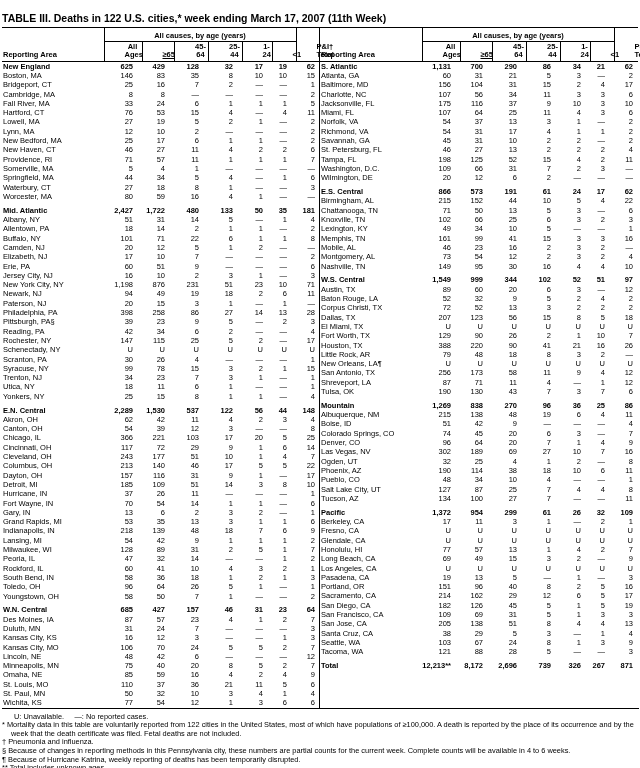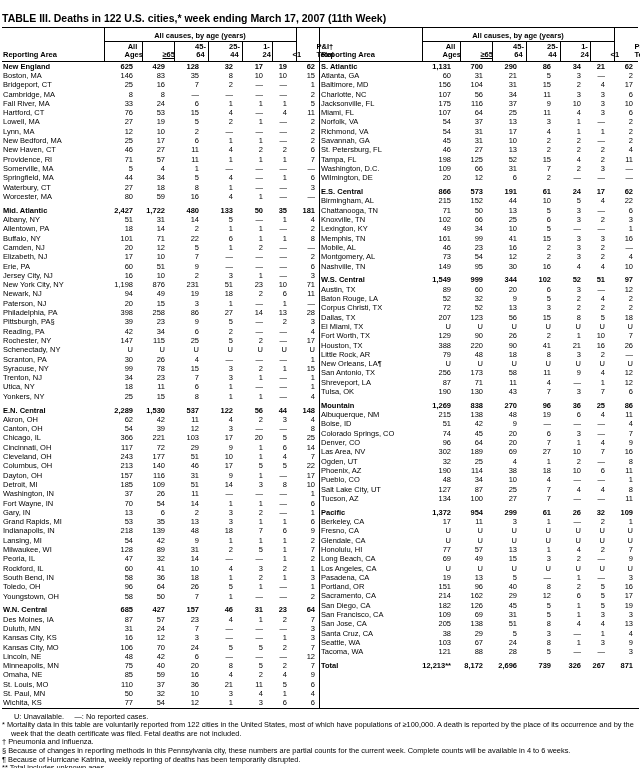--- a/index.html
+++ b/index.html
@@ -524,21 +524,21 @@
             <td class="label">Detroit, MI</td>
             <td class="num">185</td>
             <td class="num">109</td>
             <td class="num">51</td>
             <td class="num">14</td>
             <td class="num">3</td>
             <td class="num">8</td>
             <td class="num pni">10</td>
           </tr>
           <tr>
-            <td class="label">Washington, IN</td>
+            <td class="label">Hurricane, IN</td>
             <td class="num">37</td>
             <td class="num">26</td>
             <td class="num">11</td>
             <td class="num">—</td>
             <td class="num">—</td>
             <td class="num">—</td>
             <td class="num pni">1</td>
           </tr>
           <tr>
             <td class="label">Fort Wayne, IN</td>
@@ -1202,21 +1202,21 @@
             <td class="label">Denver, CO</td>
             <td class="num">96</td>
             <td class="num">64</td>
             <td class="num">20</td>
             <td class="num">7</td>
             <td class="num">1</td>
             <td class="num">4</td>
             <td class="num pni">9</td>
           </tr>
           <tr>
-            <td class="label">Las Area, NV</td>
+            <td class="label">Las Vegas, NV</td>
             <td class="num">302</td>
             <td class="num">189</td>
             <td class="num">69</td>
             <td class="num">27</td>
             <td class="num">10</td>
             <td class="num">7</td>
             <td class="num pni">16</td>
           </tr>
           <tr>
             <td class="label">Ogden, UT</td>

